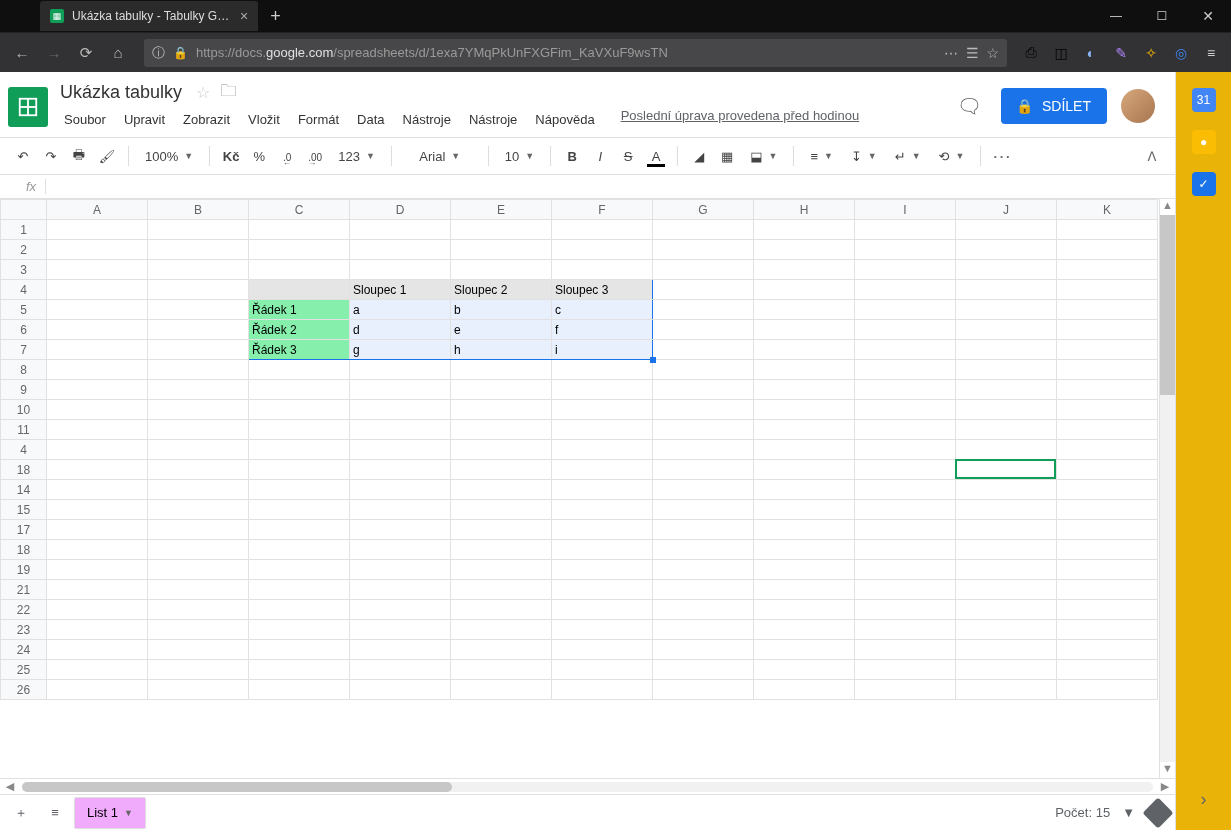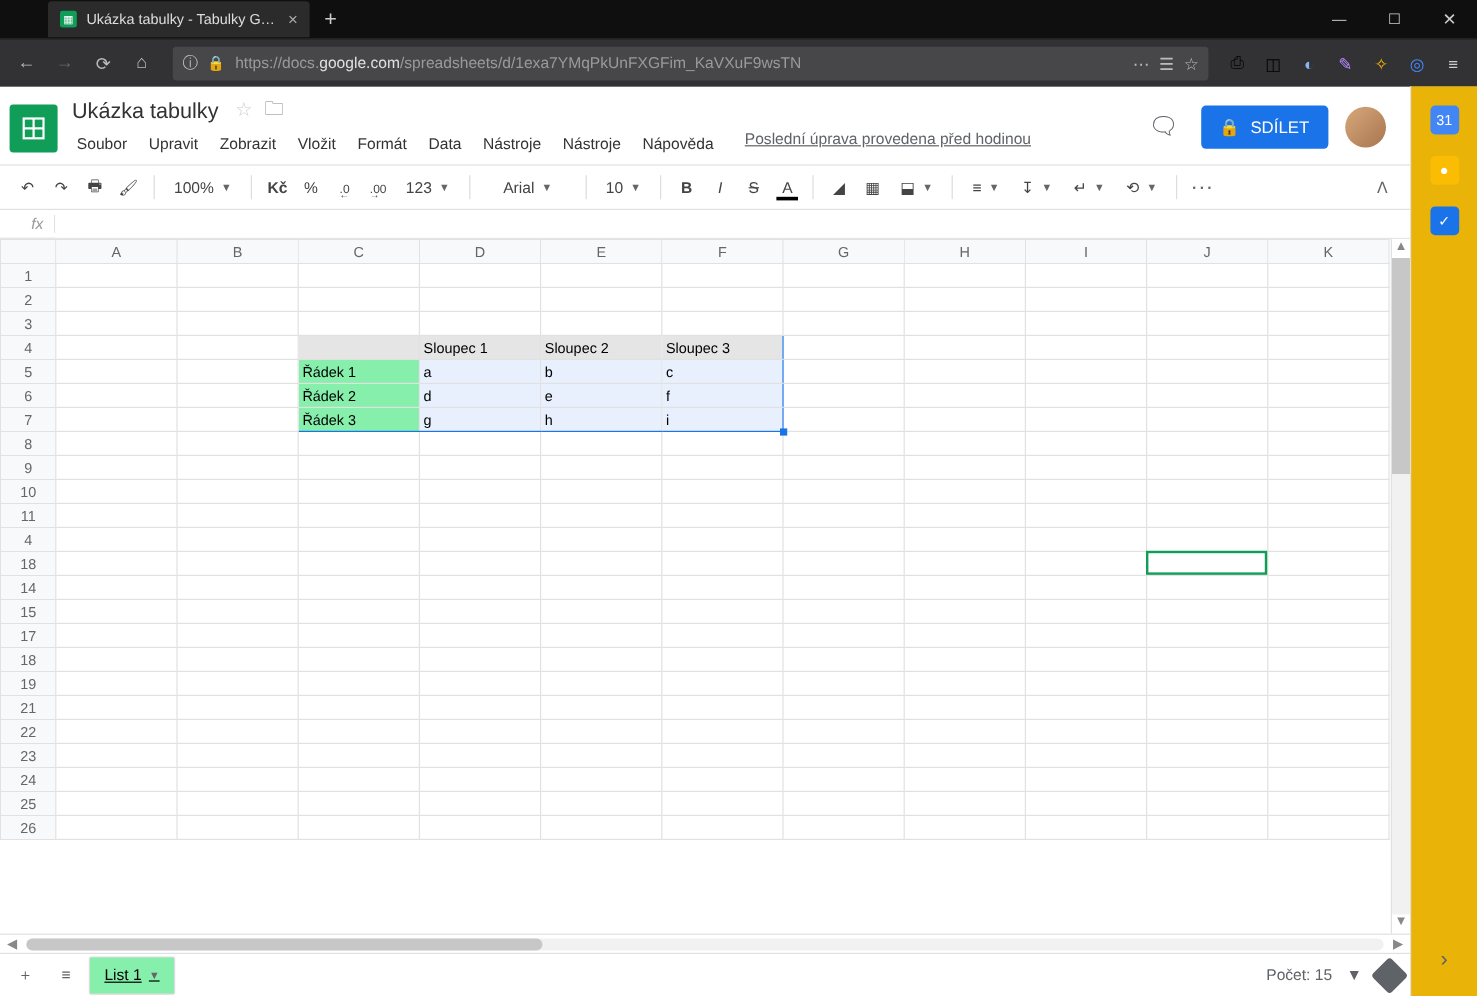--- a/index.html
+++ b/index.html
@@ -102,21 +102,21 @@
 
 
 .vscroll { width:16px; border-left:1px solid #e0e0e0; display:flex; flex-direction:column;}
 .vscroll .varrow { height:16px; text-align:center; color:#888; font-size:11px; cursor:pointer;}
 .vscroll .vtrack { flex:1; background:#f1f1f1; position:relative;}
 .vscroll .vthumb { position:absolute; top:0; width:100%; height:180px; background:#c7c7c7;}
 
 
 .sheetbar { height:36px; border-top:1px solid #e0e0e0; display:flex; align-items:center; padding:0 6px; gap:4px; font-size:13px;}
 .sheetbar .sb { width:30px; height:30px; display:flex; align-items:center; justify-content:center; color:#5f6368; cursor:pointer; border-radius:3px;}
-.sheettab { display:flex; align-items:center; gap:6px; height:32px; padding:0 12px; border:1px solid #ddd; border-radius:2px; background:#86efac; cursor:pointer;text-decoration:underline;}
+.sheettab { display:flex; align-items:center; gap:6px; height:32px; padding:0 12px; border:1px solid #ddd; border-radius:2px; background:#f0abfc; cursor:pointer;}
 .sheettab .stcaret { font-size:9px; color:#666;}
 .sheetright { margin-left:auto; display:flex; align-items:center; gap:12px; color:#5f6368;}
 .explore { width:22px; height:22px; background:#5f6368; transform:rotate(45deg); border-radius:3px; cursor:pointer;}
 
 svg { display:block; }
 </style>
 </head>
 <body>
 
 <div class="browser-top">

